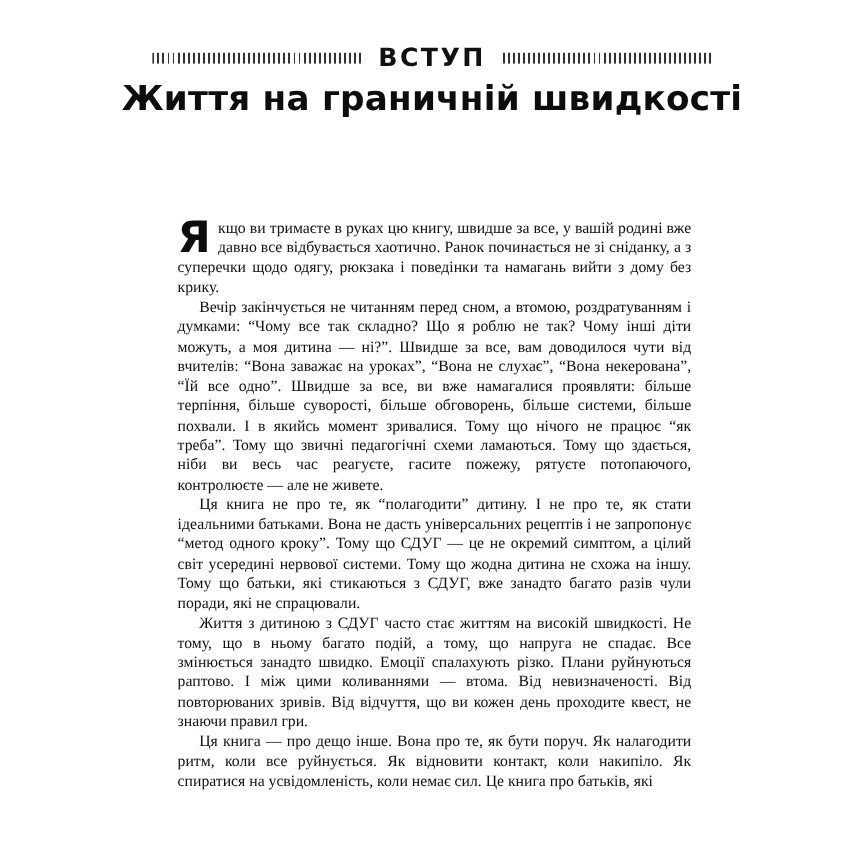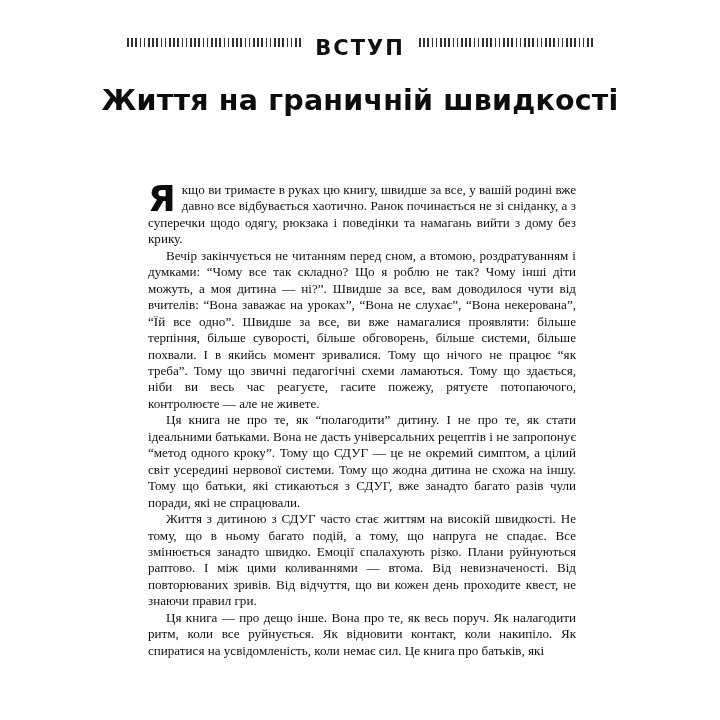--- a/index.html
+++ b/index.html
@@ -28,21 +28,21 @@
   .ornament {
     display: block;
     margin: 0 auto;
     width: 100%;
     max-width: 470px;
     height: 14px;
     position: relative;
   }
   .kicker-row {
     display: flex;
-    align-items: flex-start;
+    align-items: center;
     justify-content: center;
     gap: 14px;
     margin: 0 auto;
     width: 466px;
   }
   .rule {
     flex: 1 1 auto;
     height: 9px;
     background-image: repeating-linear-gradient(
       to right,
@@ -64,21 +64,21 @@
     white-space: nowrap;
     line-height: 1;
   }
   .title {
     font-family: "DejaVu Sans", sans-serif;
     font-weight: bold;
     font-size: 28.5px;
     letter-spacing: 0.2px;
     text-align: center;
     color: #0d0d0d;
-    margin-top: 32px;
+    margin-top: 14px;
   }
   .body-area {
     position: absolute;
     left: 148px;
     top: 182px;
     width: 428px;
   }
   p {
     margin: 0;
     font-size: 13.1px;
@@ -122,16 +122,16 @@
     </div>
 
     <h1 class="title">Життя на граничній швидкості</h1>
   </div>
 
   <div class="body-area">
     <p class="dropcap-para"><span class="dropcap">Я</span><span>кщо ви тримаєте в руках цю книгу, швидше за все, у вашій родині вже давно все відбувається хаотично. Ранок починається не зі сніданку, а з суперечки щодо одягу, рюкзака і поведінки та намагань вийти з дому без крику.</span></p>
     <p>Вечір закінчується не читанням перед сном, а втомою, роздратуванням і думками: “Чому все так складно? Що я роблю не так? Чому інші діти можуть, а моя дитина — ні?”. Швидше за все, вам доводилося чути від вчителів: “Вона заважає на уроках”, “Вона не слухає”, “Вона некерована”, “Їй все одно”. Швидше за все, ви вже намагалися проявляти: більше терпіння, більше суворості, більше обговорень, більше системи, більше похвали. І в якийсь момент зривалися. Тому що нічого не працює “як треба”. Тому що звичні педагогічні схеми ламаються. Тому що здається, ніби ви весь час реагуєте, гасите пожежу, рятуєте потопаючого, контролюєте — але не живете.</p>
     <p>Ця книга не про те, як “полагодити” дитину. І не про те, як стати ідеальними батьками. Вона не дасть універсальних рецептів і не запропонує “метод одного кроку”. Тому що СДУГ — це не окремий симптом, а цілий світ усередині нервової системи. Тому що жодна дитина не схожа на іншу. Тому що батьки, які стикаються з СДУГ, вже занадто багато разів чули поради, які не спрацювали.</p>
     <p>Життя з дитиною з СДУГ часто стає життям на високій швидкості. Не тому, що в ньому багато подій, а тому, що напруга не спадає. Все змінюється занадто швидко. Емоції спалахують різко. Плани руйнуються раптово. І між цими коливаннями — втома. Від невизначеності. Від повторюваних зривів. Від відчуття, що ви кожен день проходите квест, не знаючи правил гри.</p>
-    <p>Ця книга — про дещо інше. Вона про те, як весь поруч. Як налагодити ритм, коли все руйнується. Як відновити контакт, коли накипіло. Як спиратися на усвідомленість, коли немає сил. Це книга про батьків, які</p>
+    <p>Ця книга — про дещо інше. Вона про те, як бути поруч. Як налагодити ритм, коли все руйнується. Як відновити контакт, коли накипіло. Як спиратися на усвідомленість, коли немає сил. Це книга про батьків, які</p>
   </div>
 
 </div>
 
 </body></html>

